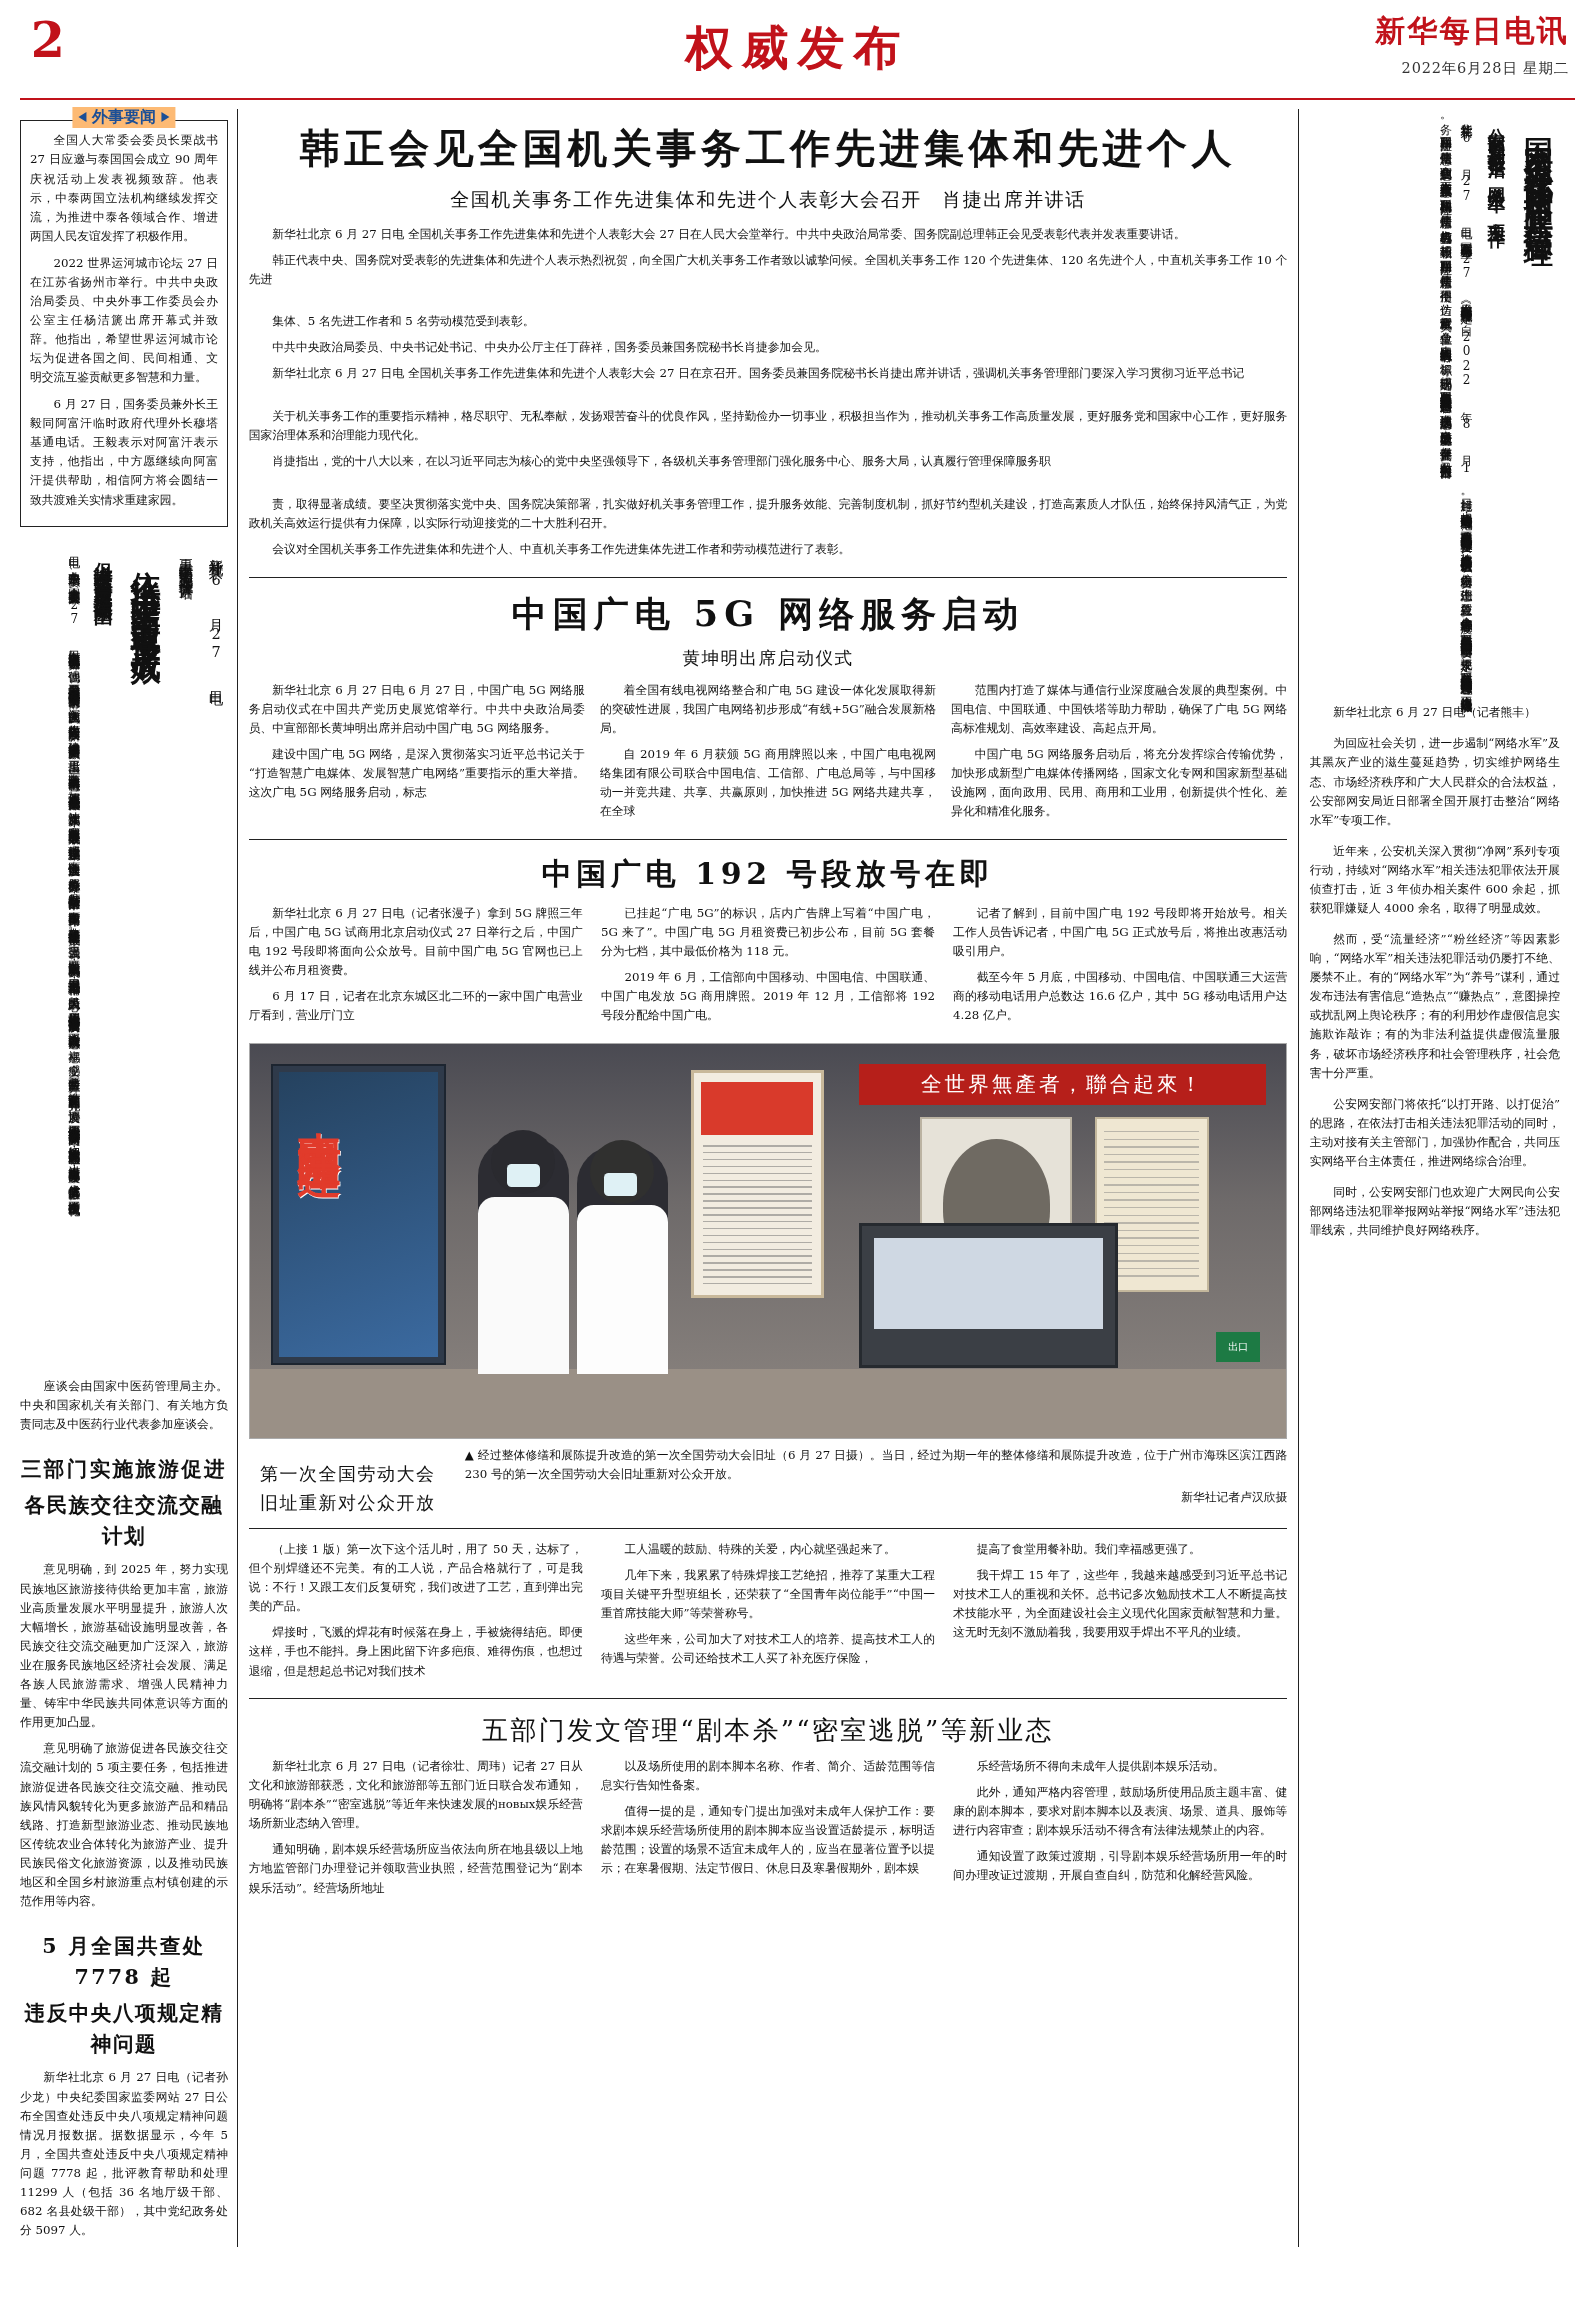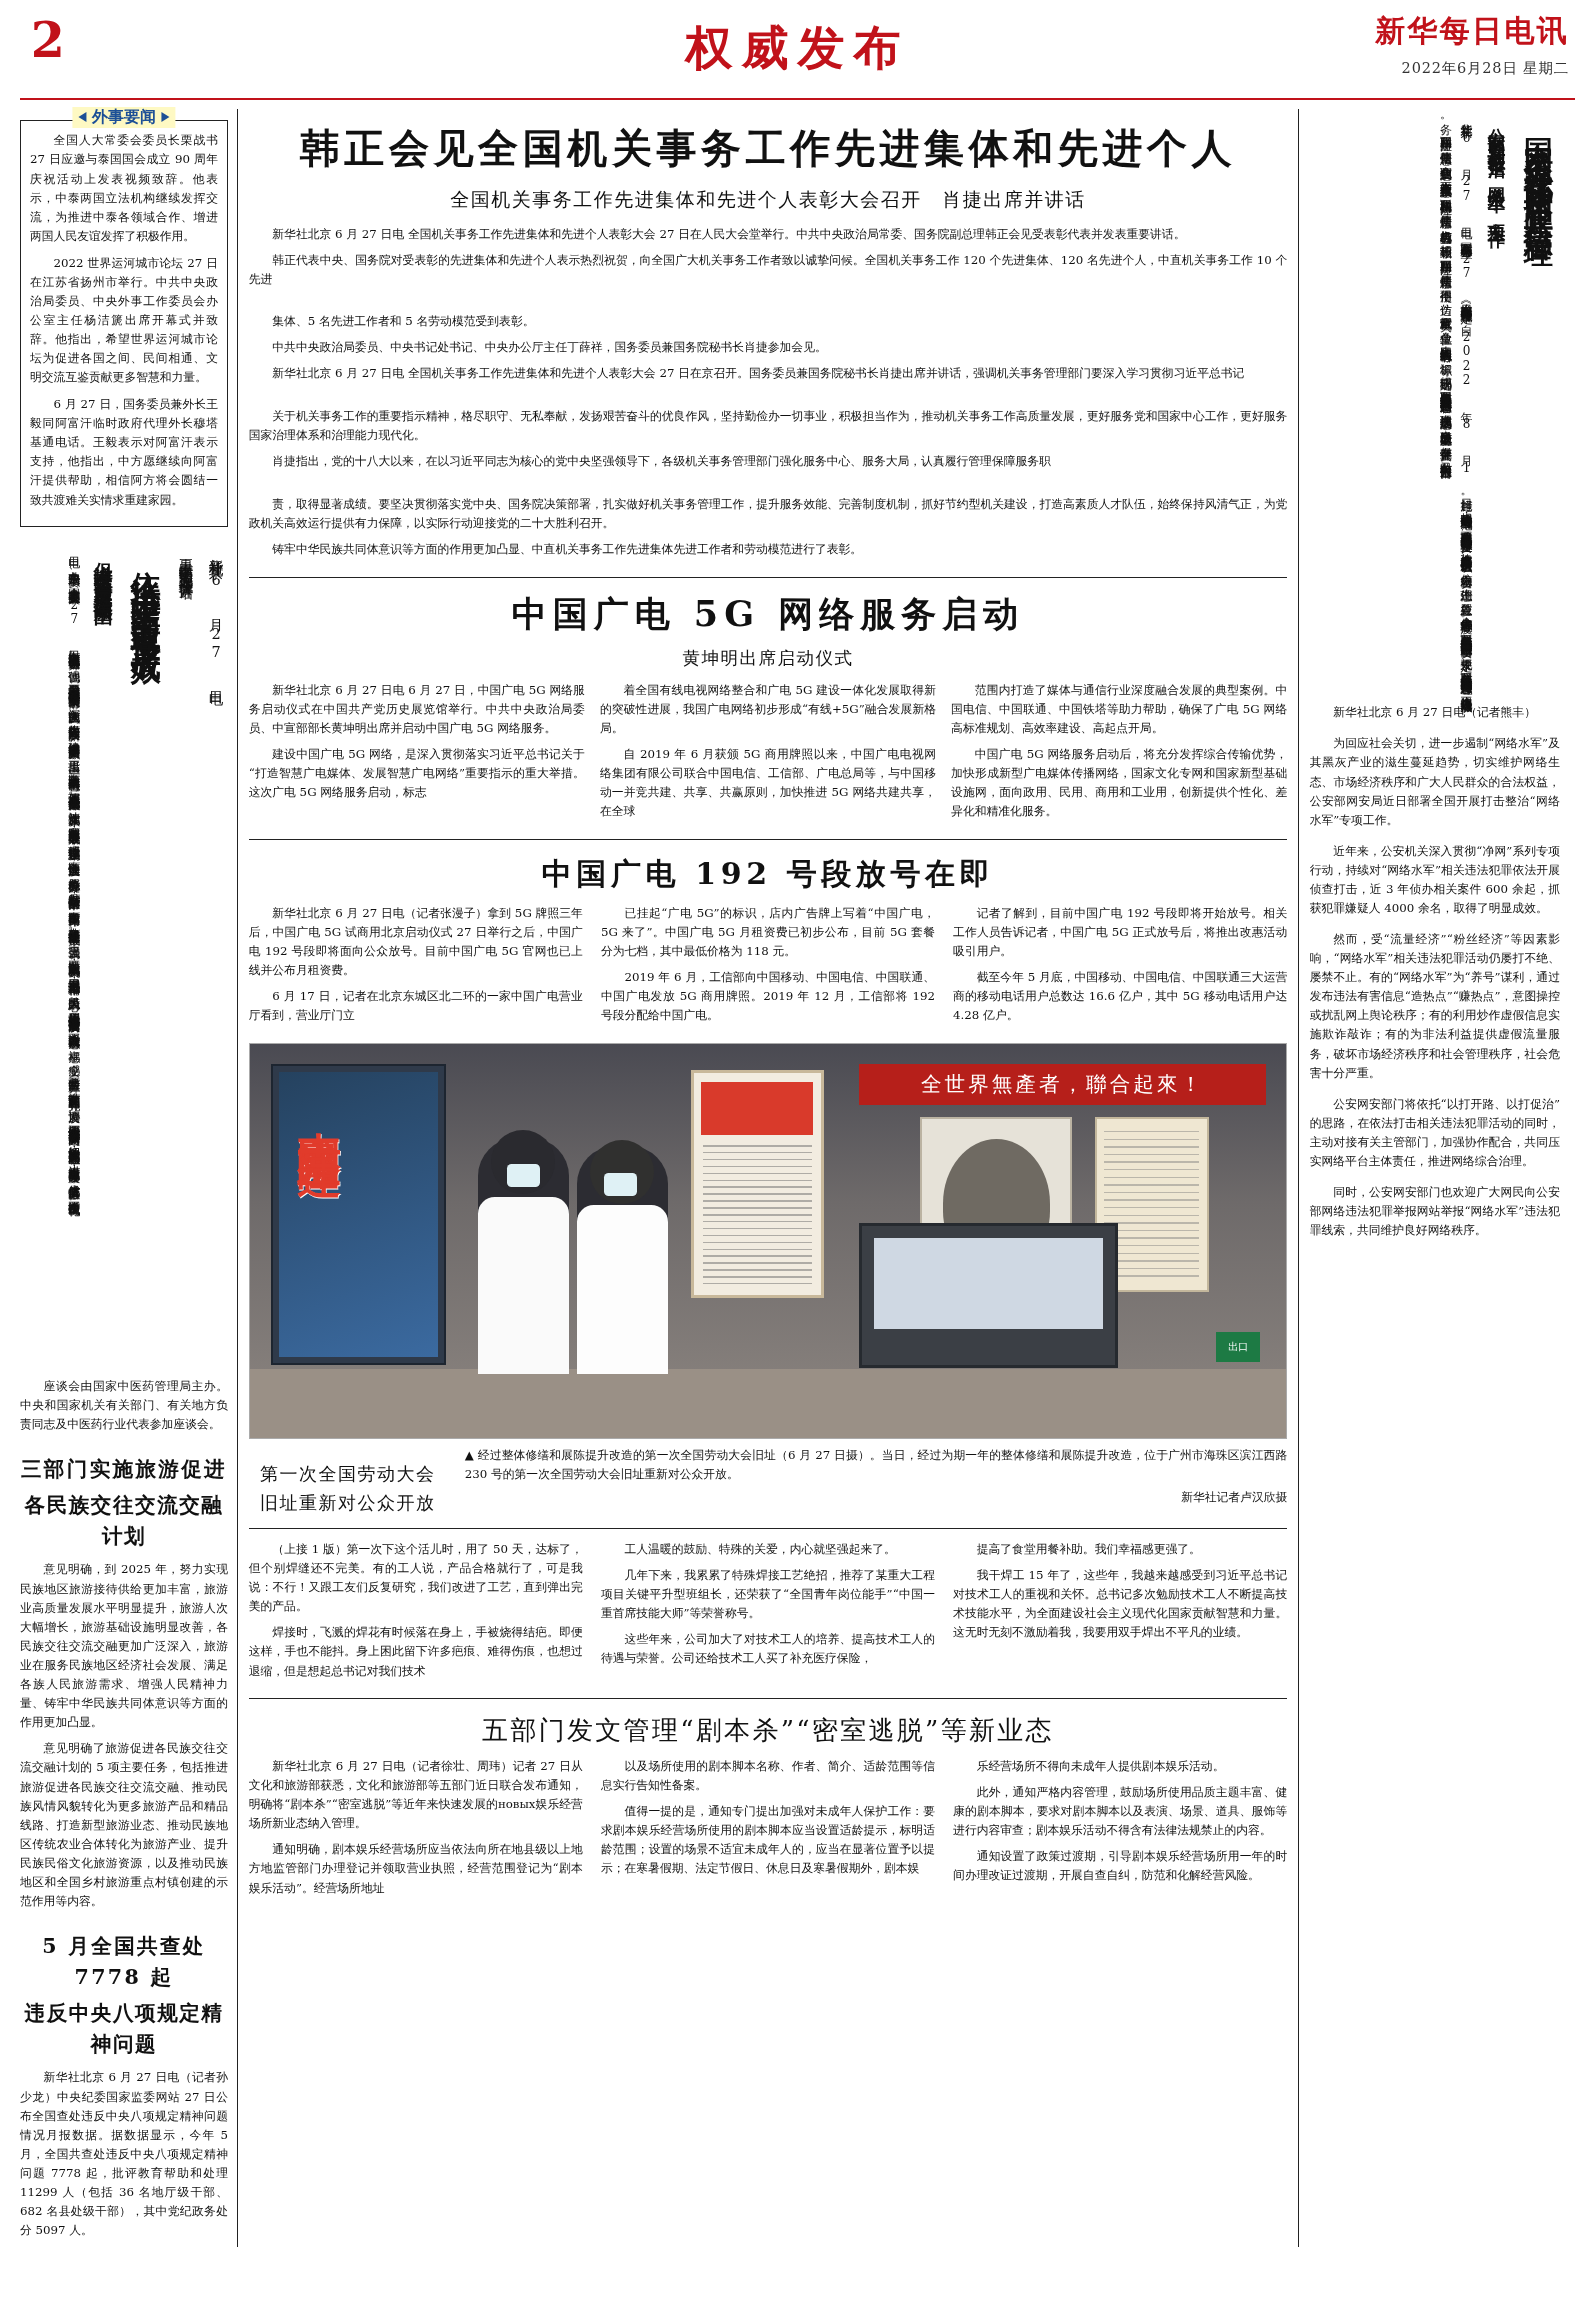--- a/index.html
+++ b/index.html
@@ -30,21 +30,21 @@
   .col-left { width:218px; padding-right:9px; border-right:0.8px solid #222; }
   .col-mid { width:1060px; padding:0 10.7px; }
   .col-right { width:262px; padding-left:10.7px; border-left:0.8px solid #222; }
 
   
   .boxed-news {
     border:0.8px solid #222; padding:10.7px 9px 9px 9px; position:relative; margin-top:10.7px;
   }
   .boxed-news-tag {
     position:absolute; top:-13.7px; left:50%; transform:translateX(-50%);
-    background:#fef9c3; padding:0 6px; font-size:16px; color:#1c4f96; white-space:nowrap; font-weight:bold;
+    background:#fdba74; padding:0 6px; font-size:16px; color:#1c4f96; white-space:nowrap; font-weight:bold;
   }
   .boxed-news p { font-size:11.8px; line-height:1.62; margin:0 0 7.6px 0; text-align:justify; text-indent:2em; }
 
   
   .vert-block { margin-top:20px; display:flex; flex-direction:row-reverse; justify-content:flex-start; gap:4.6px; height:822px; }
   .vert-line {
     writing-mode:vertical-rl; text-orientation:upright;
     font-size:14.5px; line-height:1.75; letter-spacing:1.5px; text-align:justify;
   }
   .vert-head-big {
@@ -214,21 +214,21 @@
           <p class="body">集体、5 名先进工作者和 5 名劳动模范受到表彰。</p>
           <p class="body">中共中央政治局委员、中央书记处书记、中央办公厅主任丁薛祥，国务委员兼国务院秘书长肖捷参加会见。</p>
           <p class="body">新华社北京 6 月 27 日电 全国机关事务工作先进集体和先进个人表彰大会 27 日在京召开。国务委员兼国务院秘书长肖捷出席并讲话，强调机关事务管理部门要深入学习贯彻习近平总书记</p>
         </div>
         <div>
           <p class="body">关于机关事务工作的重要指示精神，格尽职守、无私奉献，发扬艰苦奋斗的优良作风，坚持勤俭办一切事业，积极担当作为，推动机关事务工作高质量发展，更好服务党和国家中心工作，更好服务国家治理体系和治理能力现代化。</p>
           <p class="body">肖捷指出，党的十八大以来，在以习近平同志为核心的党中央坚强领导下，各级机关事务管理部门强化服务中心、服务大局，认真履行管理保障服务职</p>
         </div>
         <div>
           <p class="body">责，取得显著成绩。要坚决贯彻落实党中央、国务院决策部署，扎实做好机关事务管理工作，提升服务效能、完善制度机制，抓好节约型机关建设，打造高素质人才队伍，始终保持风清气正，为党政机关高效运行提供有力保障，以实际行动迎接党的二十大胜利召开。</p>
-          <p class="body">铸牢中华民族共同体意识等方面的作用更加凸显、中直机关事务工作先进集体先进工作者和劳动模范进行了表彰。</p>
+          <p class="body">会议对全国机关事务工作先进集体和先进个人、中直机关事务工作先进集体先进工作者和劳动模范进行了表彰。</p>
         </div>
       </div>
 
       <div class="hr-thin"></div>
 
       <div class="head-xl">中国广电 5G 网络服务启动</div>
       <div class="sub-c">黄坤明出席启动仪式</div>
       <div class="three" style="">
         <div>
           <p class="body">新华社北京 6 月 27 日电 6 月 27 日，中国广电 5G 网络服务启动仪式在中国共产党历史展览馆举行。中共中央政治局委员、中宣部部长黄坤明出席并启动中国广电 5G 网络服务。</p>

